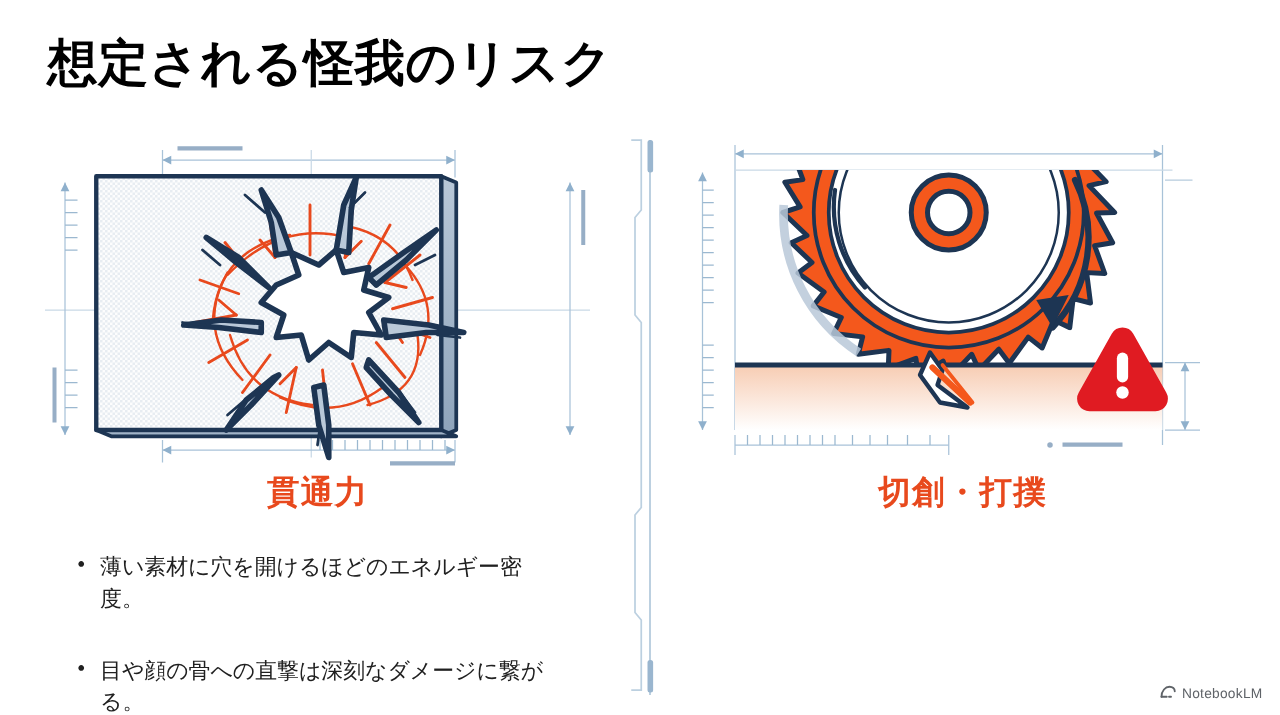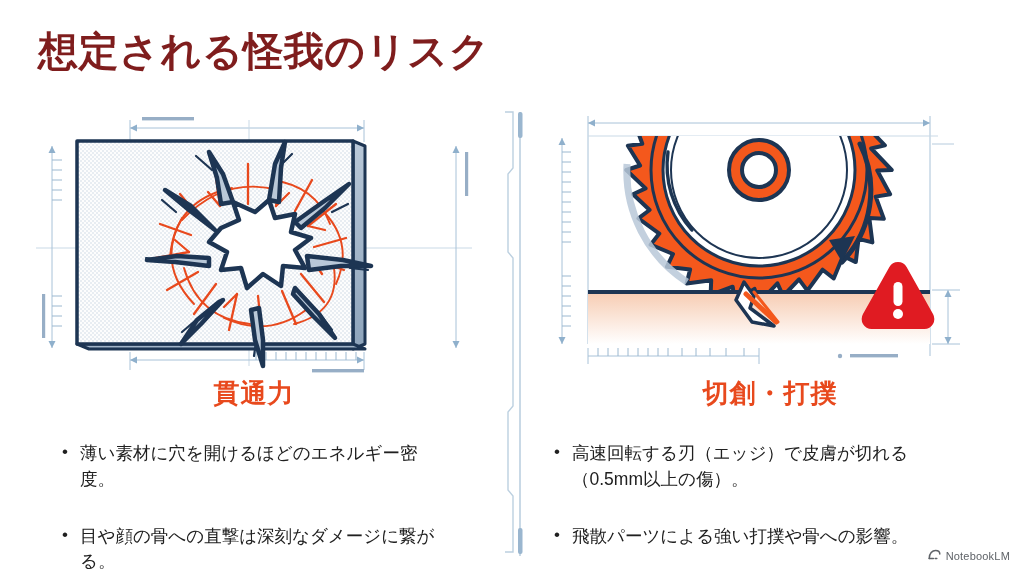--- a/index.html
+++ b/index.html
@@ -23,21 +23,21 @@
   }
 
   
   .slide-title {
     position: absolute;
     left: 38px;
     top: 27px;
     font-size: 40px;
     font-weight: bold;
     letter-spacing: 0.5px;
-    color: #7f1d1d;
+    color: #000000;
     line-height: 1.2;
     white-space: nowrap;
     text-shadow: 0 1px 0 rgba(255,255,255,0.6);
   }
 
   
   .center-divider {
     position: absolute;
     left: 503px;
     top: 108px;
@@ -406,24 +406,20 @@
         <g transform="translate(330,154)">
           <path d="M28,0 a10,10 0 0 1 8.6,5 L63,52 a10,10 0 0 1 -8.6,15 H1.6 A10,10 0 0 1 -7,52 L19.4,5 A10,10 0 0 1 28,0 Z" fill="#e01b22"></path>
           <rect x="23.5" y="20" width="9" height="24" rx="4.5" fill="#ffffff"></rect>
           <circle cx="28" cy="52" r="5" fill="#ffffff"></circle>
         </g>
       </svg>
     </div>
 
     <div class="section-heading">切創・打撲</div>
 
-    <ul class="bullet-list">
-      <li>高速回転する刃（エッジ）で皮膚が切れる（0.5mm以上の傷）。</li>
-      <li>飛散パーツによる強い打撲や骨への影響。</li>
-    </ul>
   </div>
 
   <div class="watermark">
     <span class="wm-icon">
       <svg width="13" height="11" viewBox="0 0 13 11" xmlns="http://www.w3.org/2000/svg" aria-hidden="true">
         <path d="M1.2,9.4 C1.2,4.6 4.3,1.4 7.6,1.4 C10.2,1.4 11.8,3.0 11.8,5.0" fill="none" stroke="#5f6368" stroke-width="1.5" stroke-linecap="round"></path>
         <path d="M1.2,9.4 h4.2 M7.2,9.4 h1.6" stroke="#5f6368" stroke-width="1.5" stroke-linecap="round"></path>
       </svg>
     </span>
     <span>NotebookLM</span>

